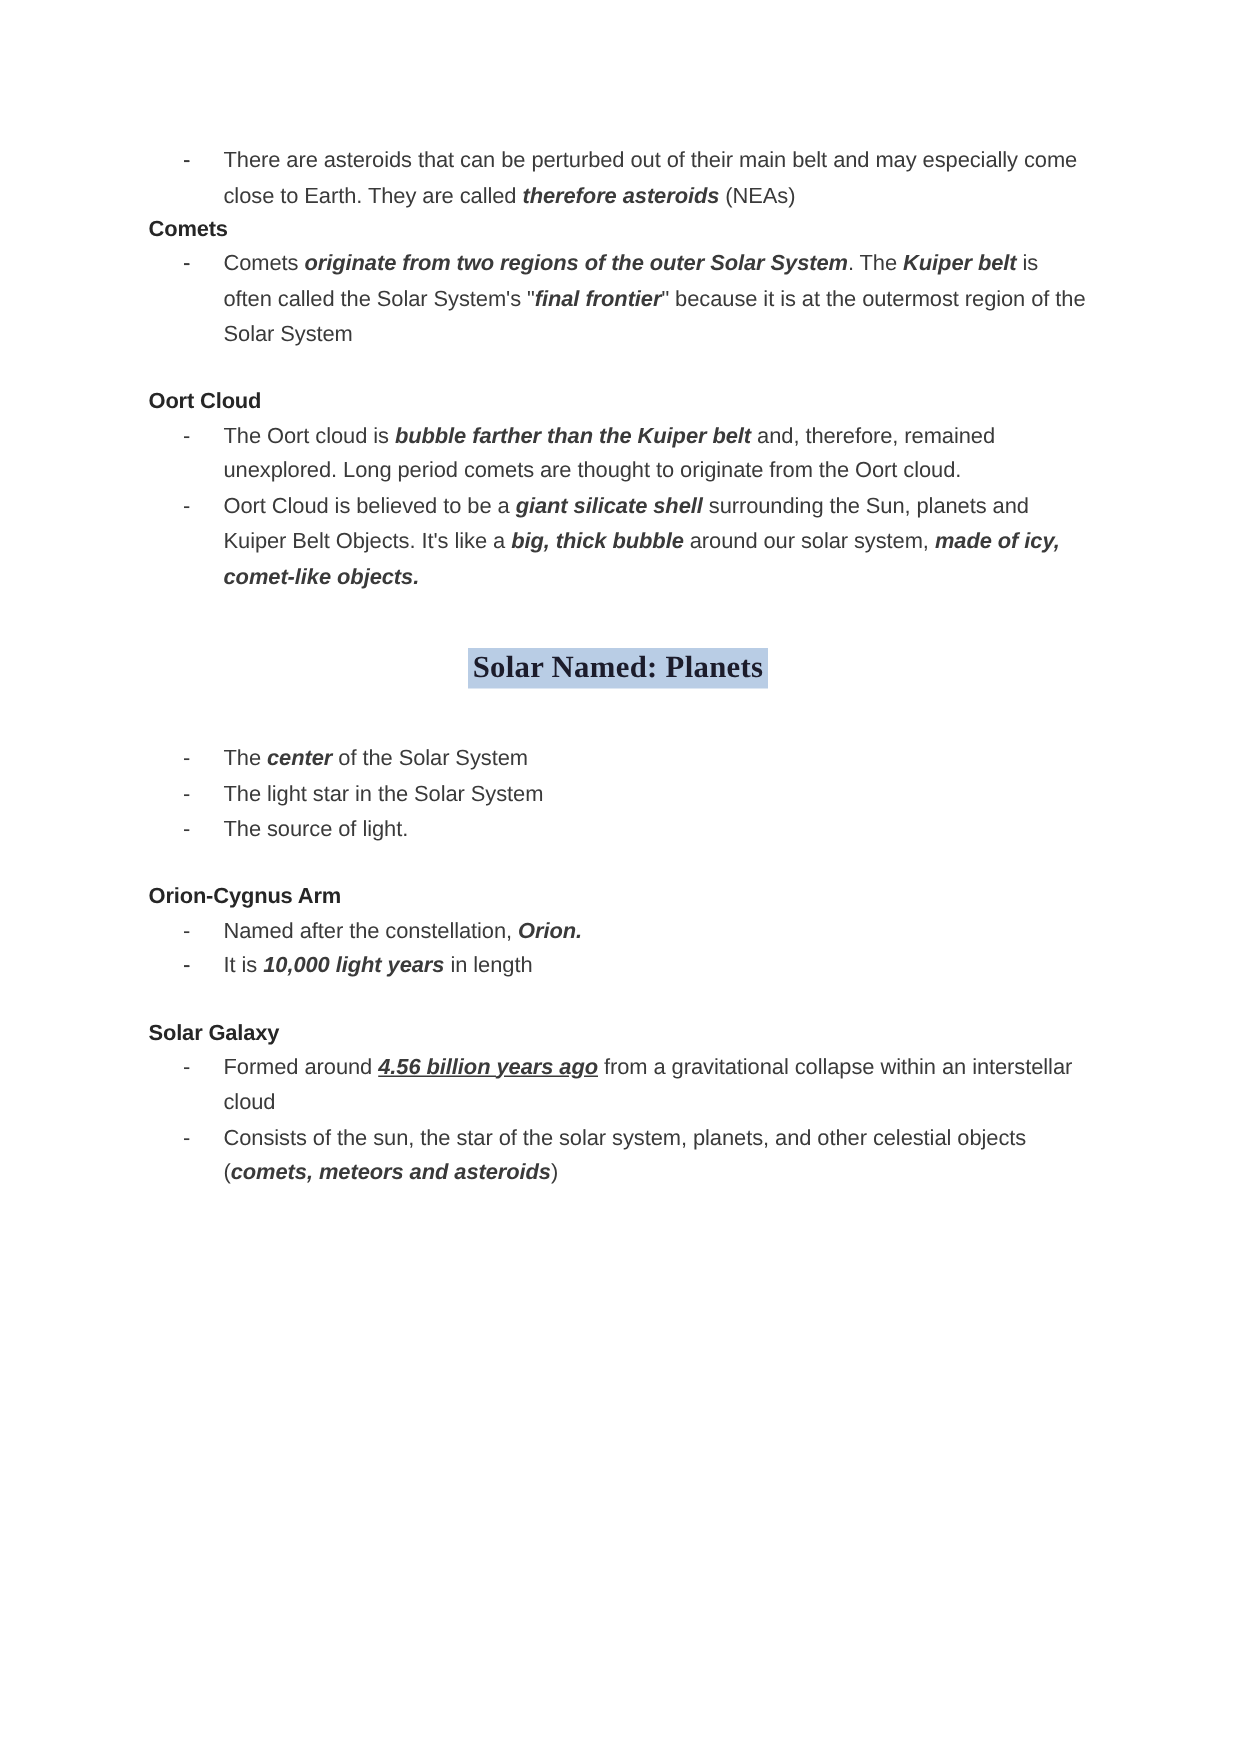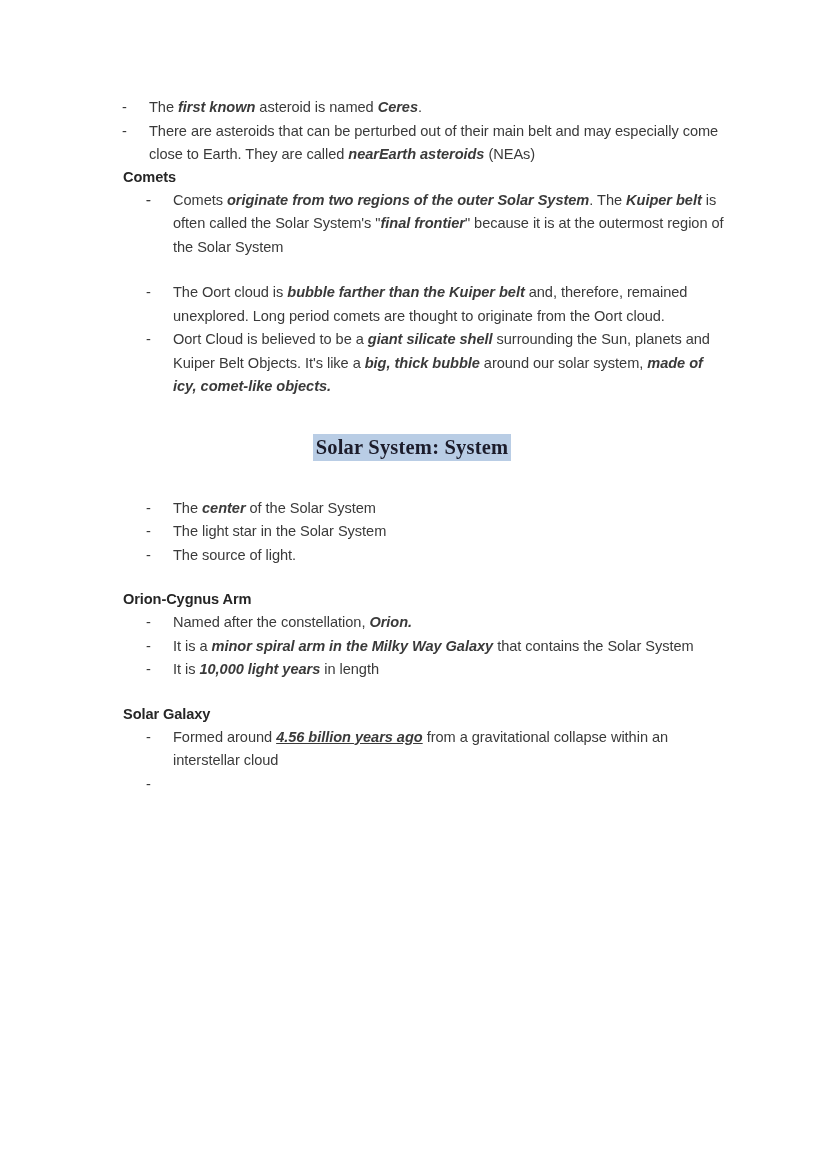--- a/index.html
+++ b/index.html
@@ -20,21 +20,21 @@
     height: 1169px;
     background: #ffffff;
     box-sizing: border-box;
     padding: 96px 103px 0 99px;
   }
   .content {
     width: 626px;
   }
 
   
-  .section { margin-bottom: 0; margin-left: 24px; }
+  .section { margin-bottom: 0; }
   .section + .section { margin-top: 22px; }
 
   .section-heading {
     font-size: 14.6px;
     font-weight: bold;
     color: #262626;
     line-height: 20px;
     margin: 0 0 2px 0;
     letter-spacing: -0.1px;
   }
@@ -83,63 +83,64 @@
     letter-spacing: 0.2px;
   }
 </style>
 </head>
 <body>
 
 <div class="page">
   <div class="content">
 
     <ul class="bullets">
-        <li><span class="dash">-</span><span>The <span class="t-bi">first known</span> asteroid is named <span class="t-bi">Ceres</span>.</span></li>
-        <li><span class="dash">-</span><span>There are asteroids that can be perturbed out of their main belt and may especially come close to Earth. They are called <span class="t-bi">nearEarth asteroids</span> (NEAs)</span></li>
+        <li><span class="dash">-</span></li>
+        <li><span class="dash">-</span><span>There are asteroids that can be perturbed out of their main belt and may especially come close to Earth. They are called <span class="t-bi">therefore asteroids</span> (NEAs)</span></li>
       </ul>
 
     <div>
         <div class="section">
           <div class="section-heading">Comets</div>
           <ul class="bullets">
             <li><span class="dash">-</span></li>
             <li><span class="dash">-</span><span>Comets <span class="t-bi">originate from two regions of the outer Solar System</span>. The <span class="t-bi">Kuiper belt</span> is often called the Solar System's "<span class="t-bi">final frontier</span>" because it is at the outermost region of the Solar System</span></li>
           </ul>
         </div>
         <div class="section">
+          <div class="section-heading">Oort Cloud</div>
           <ul class="bullets">
             <li><span class="dash">-</span><span>The Oort cloud is <span class="t-bi">bubble farther than the Kuiper belt</span> and, therefore, remained unexplored. Long period comets are thought to originate from the Oort cloud.</span></li>
             <li><span class="dash">-</span><span>Oort Cloud is believed to be a <span class="t-bi">giant silicate shell</span> surrounding the Sun, planets and Kuiper Belt Objects. It's like a <span class="t-bi">big, thick bubble</span> around our solar system, <span class="t-bi">made of icy, comet-like objects.</span></span></li>
           </ul>
         </div>
       </div>
 
     <div class="title-block">
-      <span class="doc-title">Solar System: System</span>
+      <span class="doc-title">Solar Named: Planets</span>
     </div>
 
     <div>
         <div class="section">
           <ul class="bullets">
             <li><span class="dash">-</span><span>The <span class="t-bi">center</span> of the Solar System</span></li>
             <li><span class="dash">-</span><span>The light star in the Solar System</span></li>
             <li><span class="dash">-</span><span>The source of light.</span></li>
           </ul>
         </div>
         <div class="section">
           <div class="section-heading">Orion-Cygnus Arm</div>
           <ul class="bullets">
             <li><span class="dash">-</span><span>Named after the constellation, <span class="t-bi">Orion.</span></span></li>
-            <li><span class="dash">-</span><span>It is a <span class="t-bi">minor spiral arm in the Milky Way Galaxy</span> that contains the Solar System</span></li>
+            <li><span class="dash">-</span></li>
             <li><span class="dash">-</span><span>It is <span class="t-bi">10,000 light years</span> in length</span></li>
           </ul>
         </div>
         <div class="section">
           <div class="section-heading">Solar Galaxy</div>
           <ul class="bullets">
             <li><span class="dash">-</span><span>Formed around <span class="t-biu">4.56 billion years ago</span> from a gravitational collapse within an interstellar cloud</span></li>
-            <li><span class="dash">-</span></li>
+            <li><span class="dash">-</span><span> Consists of the sun, the star of the solar system, planets, and other celestial objects (<span class="t-bi">comets, meteors and asteroids</span>)</span></li>
           </ul>
         </div>
       </div>
 
   </div>
 </div>
 
 </body></html>

